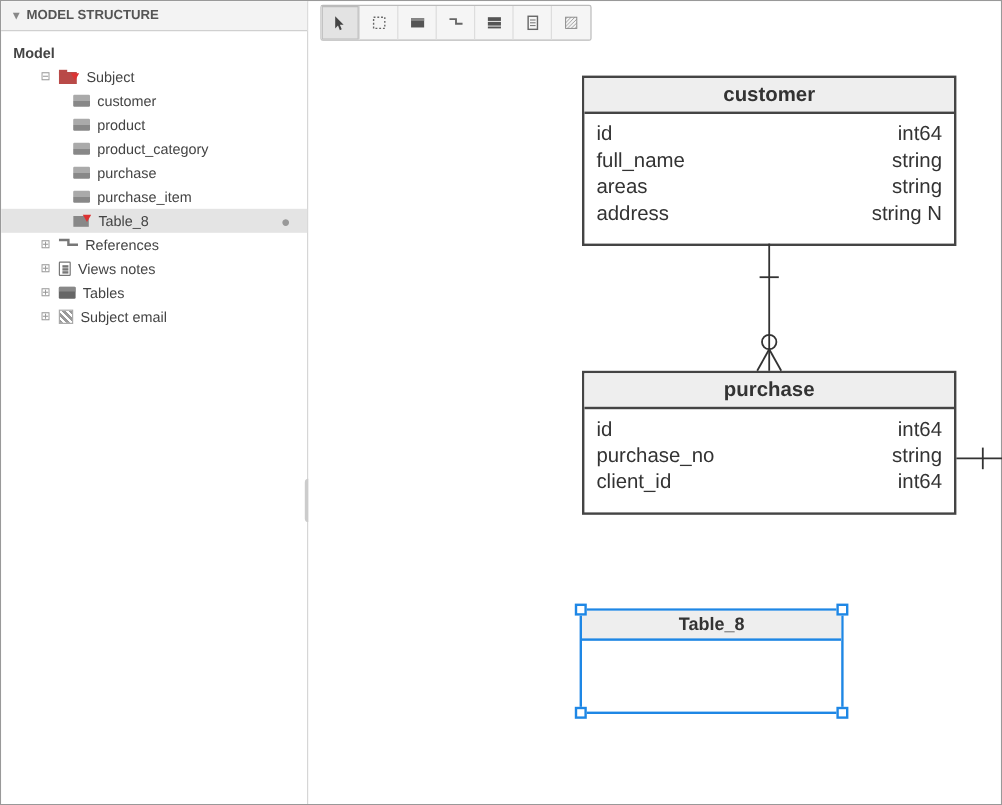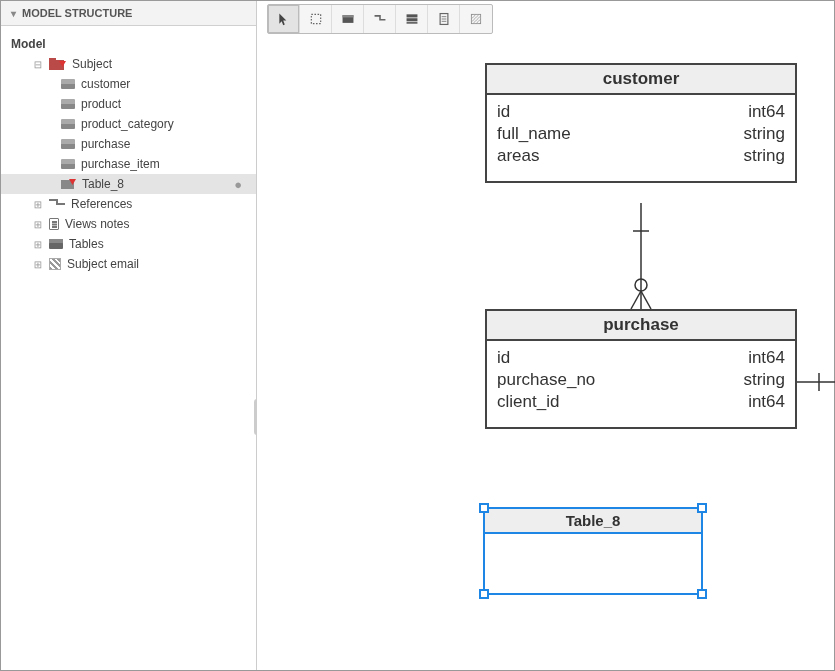--- a/index.html
+++ b/index.html
@@ -192,20 +192,24 @@
               <span>int64</span>
             </div>
           <div class="erd-col">
               <span>full_name</span>
               <span>string</span>
             </div>
           <div class="erd-col">
               <span>areas</span>
               <span>string</span>
             </div>
+          <div class="erd-col">
+              <span>address</span>
+              <span>string N</span>
+            </div>
         </div>
       </div>
 
       <div class="erd-table" style="left:228px; top:272px; width:312px;">
         <div class="hdr">purchase</div>
         <div class="cols">
           <div class="erd-col">
               <span>id</span>
               <span>int64</span>
             </div>

